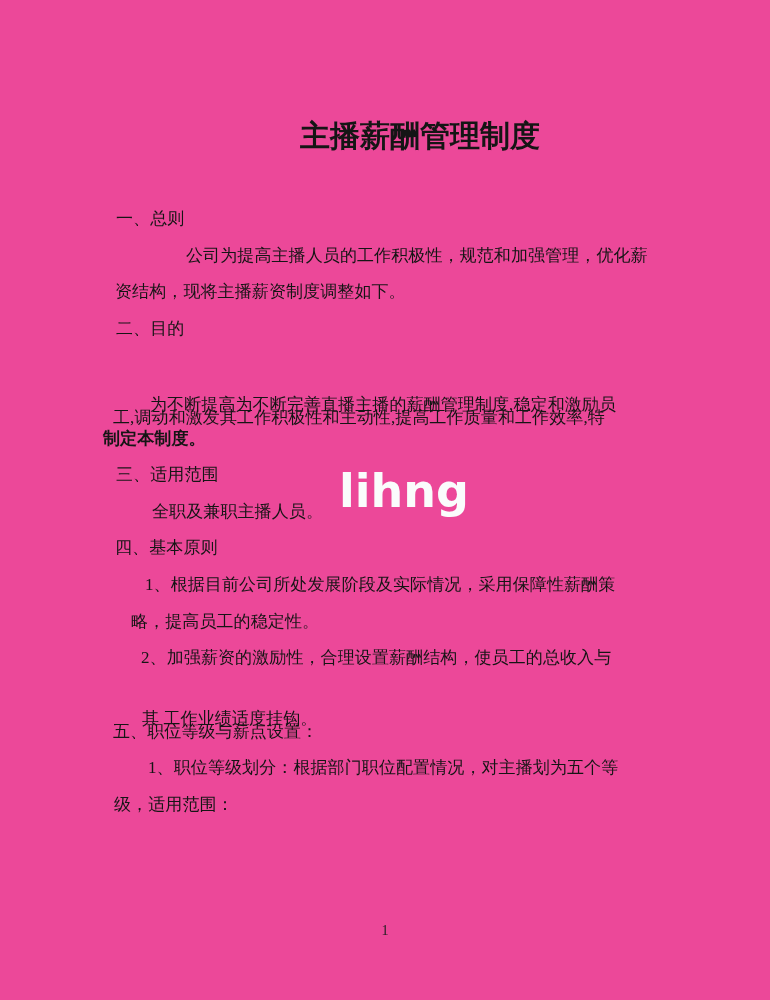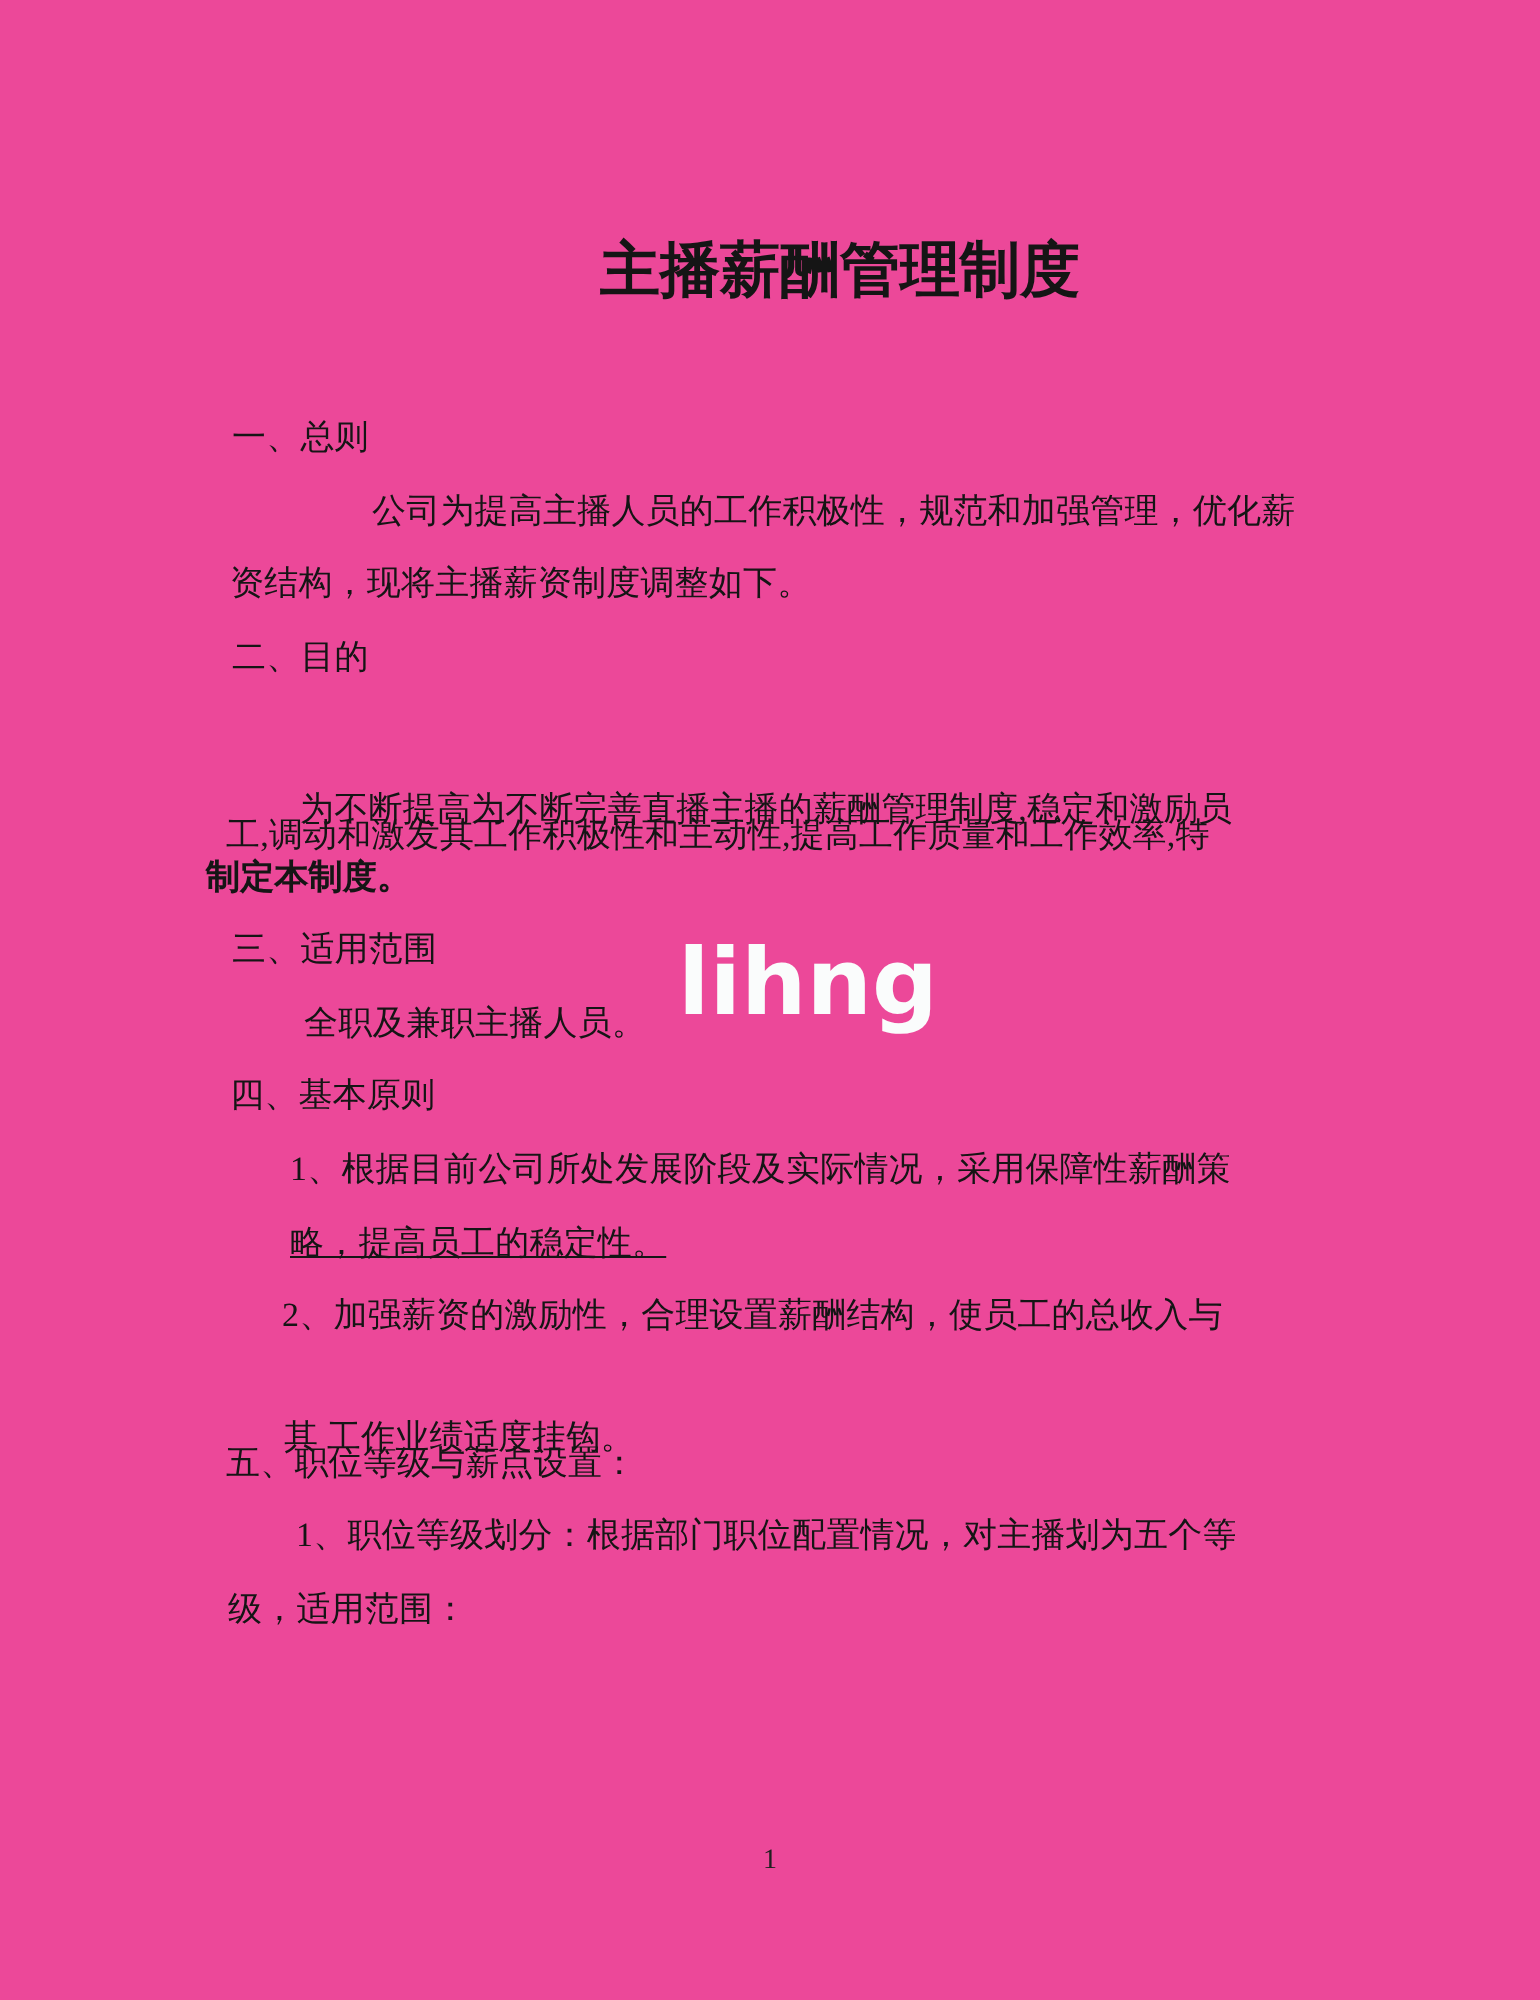--- a/index.html
+++ b/index.html
@@ -69,21 +69,21 @@
   <div class="doc-line" style="top:245px; left:150px;margin-left:36px;">公司为提高主播人员的工作积极性，规范和加强管理，优化薪</div>
   <div class="doc-line" style="top:281px; left:115px;">资结构，现将主播薪资制度调整如下。</div>
   <div class="doc-line" style="top:318px; left:116px;">二、目的</div>
   <div class="doc-line" style="top:354px; left:150px;margin-top:40px;">为不断提高为不断完善直播主播的薪酬管理制度,稳定和激励员</div>
   <div class="doc-line" style="top:391px; left:113px;margin-top:16px;">工,调动和激发其工作积极性和主动性,提高工作质量和工作效率,特</div>
   <div class="doc-line" style="top:428px; left:103px;font-weight:bold;">制定本制度。</div>
   <div class="doc-line" style="top:464px; left:116px;">三、适用范围</div>
   <div class="doc-line" style="top:501px; left:152px;text-align:right;">全职及兼职主播人员。</div>
   <div class="doc-line" style="top:537px; left:115px;">四、基本原则</div>
   <div class="doc-line" style="top:574px; left:145px;">1、根据目前公司所处发展阶段及实际情况，采用保障性薪酬策</div>
-  <div class="doc-line" style="top:611px; left:145px;text-decoration:underline;">略，提高员工的稳定性。</div>
+  <div class="doc-line" style="top:611px; left:131px;">略，提高员工的稳定性。</div>
   <div class="doc-line" style="top:647px; left:141px;">2、加强薪资的激励性，合理设置薪酬结构，使员工的总收入与</div>
   <div class="doc-line" style="top:708px; left:142px;">其 工作业绩适度挂钩。</div>
   <div class="doc-line" style="top:721px; left:113px;">五、职位等级与薪点设置：</div>
   <div class="doc-line" style="top:757px; left:148px;">1、职位等级划分：根据部门职位配置情况，对主播划为五个等</div>
   <div class="doc-line" style="top:794px; left:114px;">级，适用范围：</div>
 
   <div class="page-number">1</div>
 
 </div>
 

